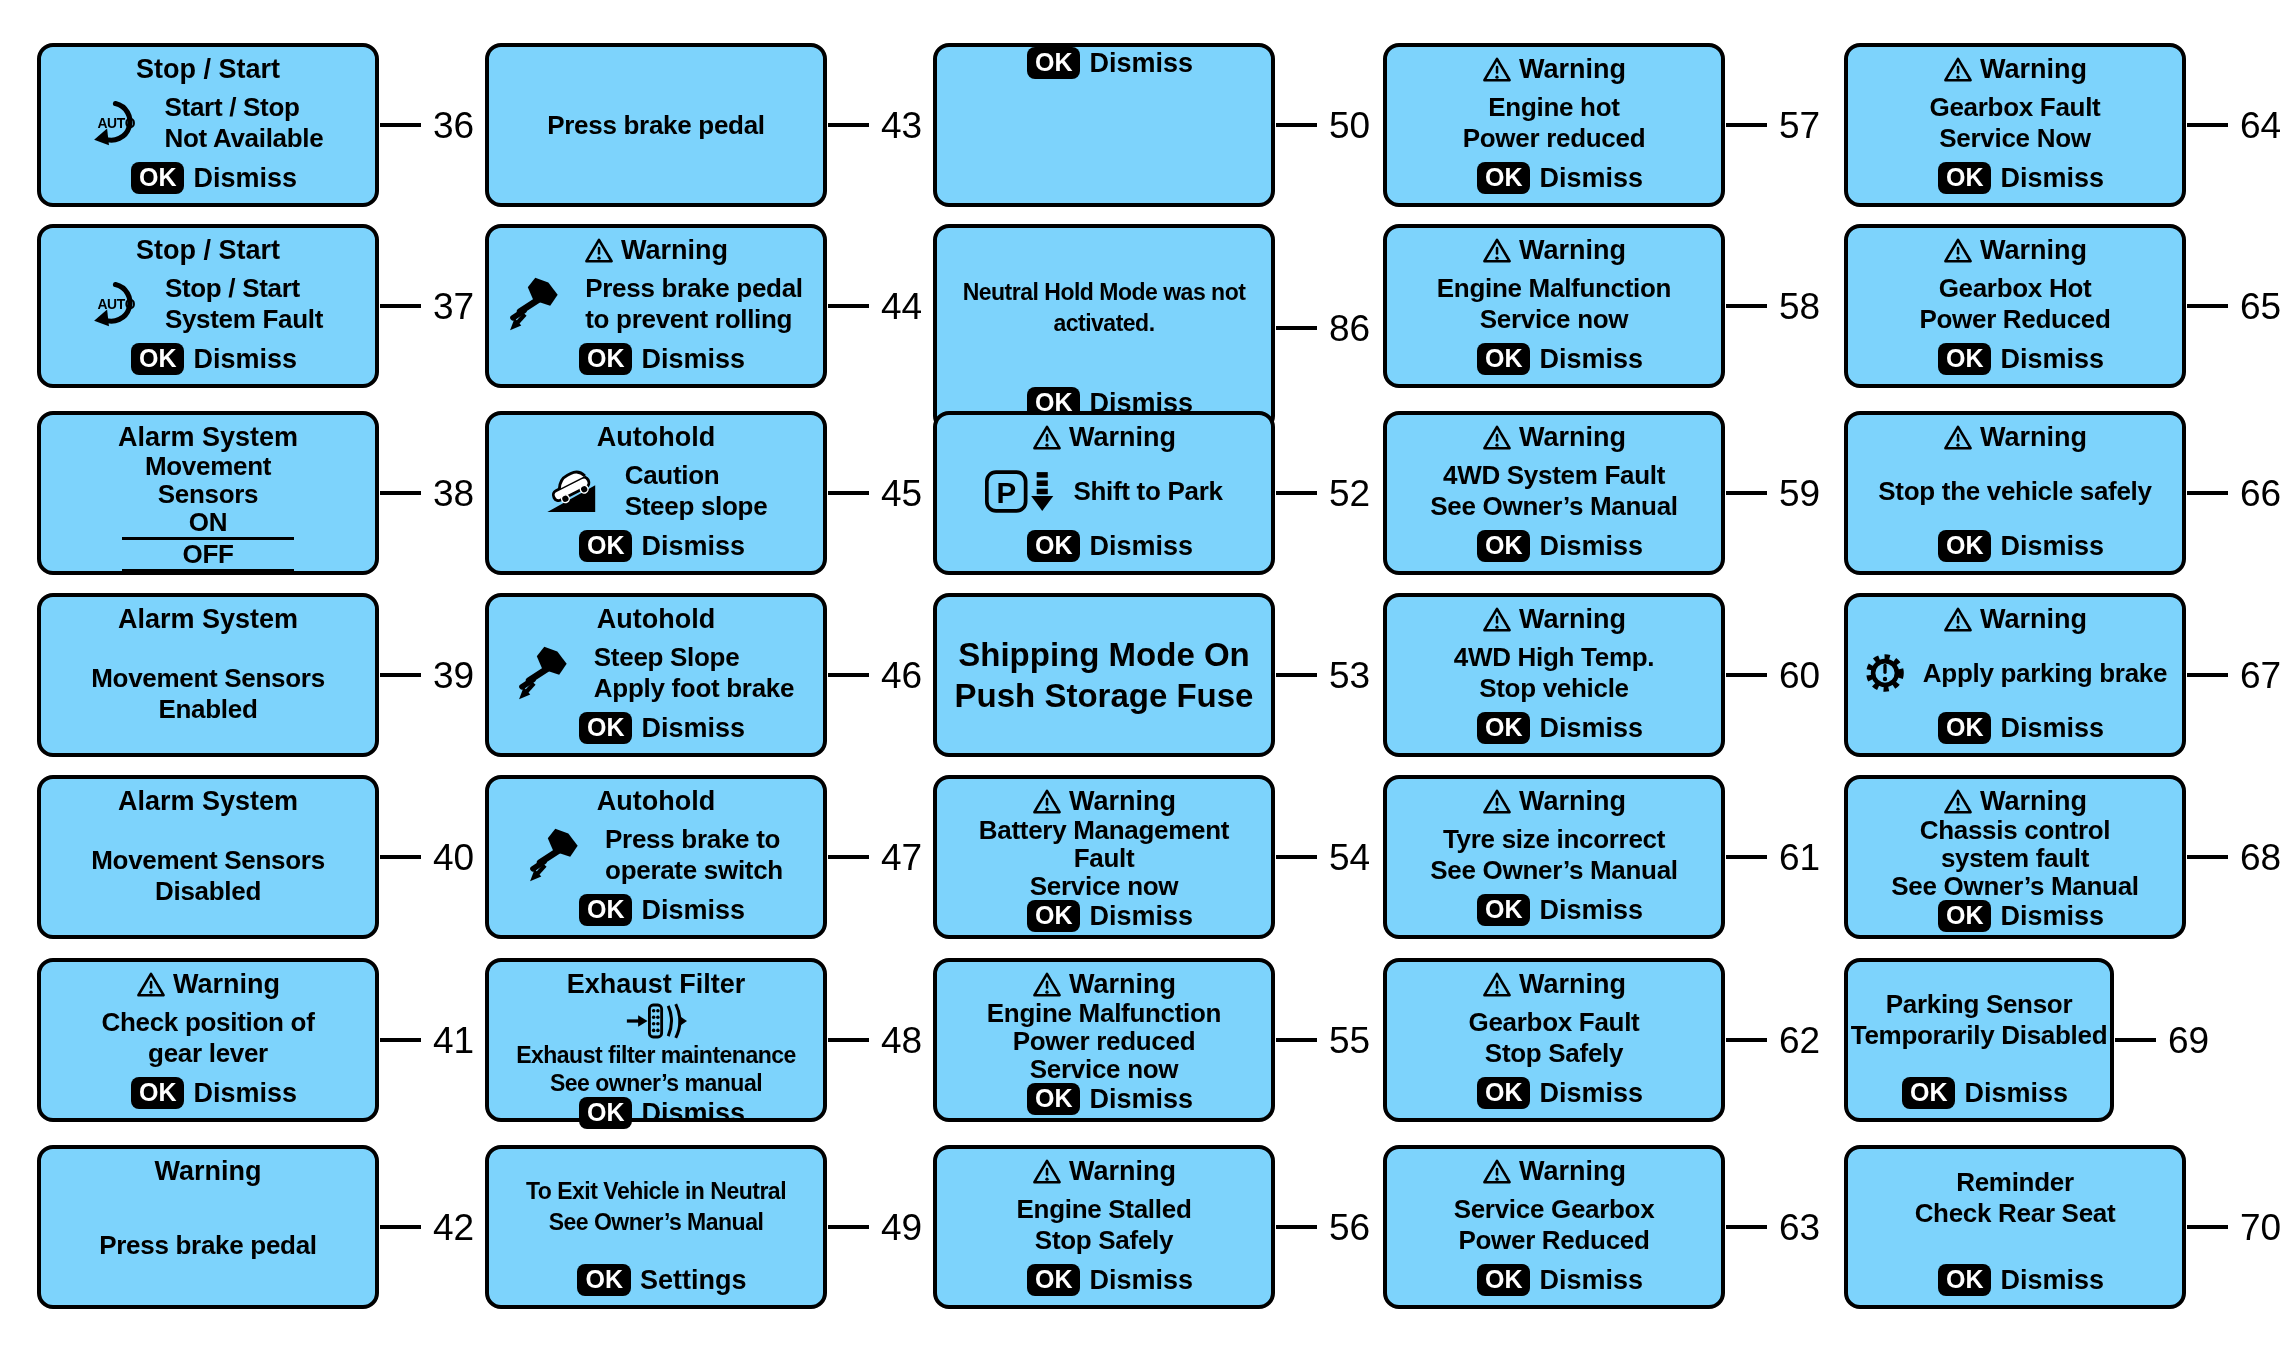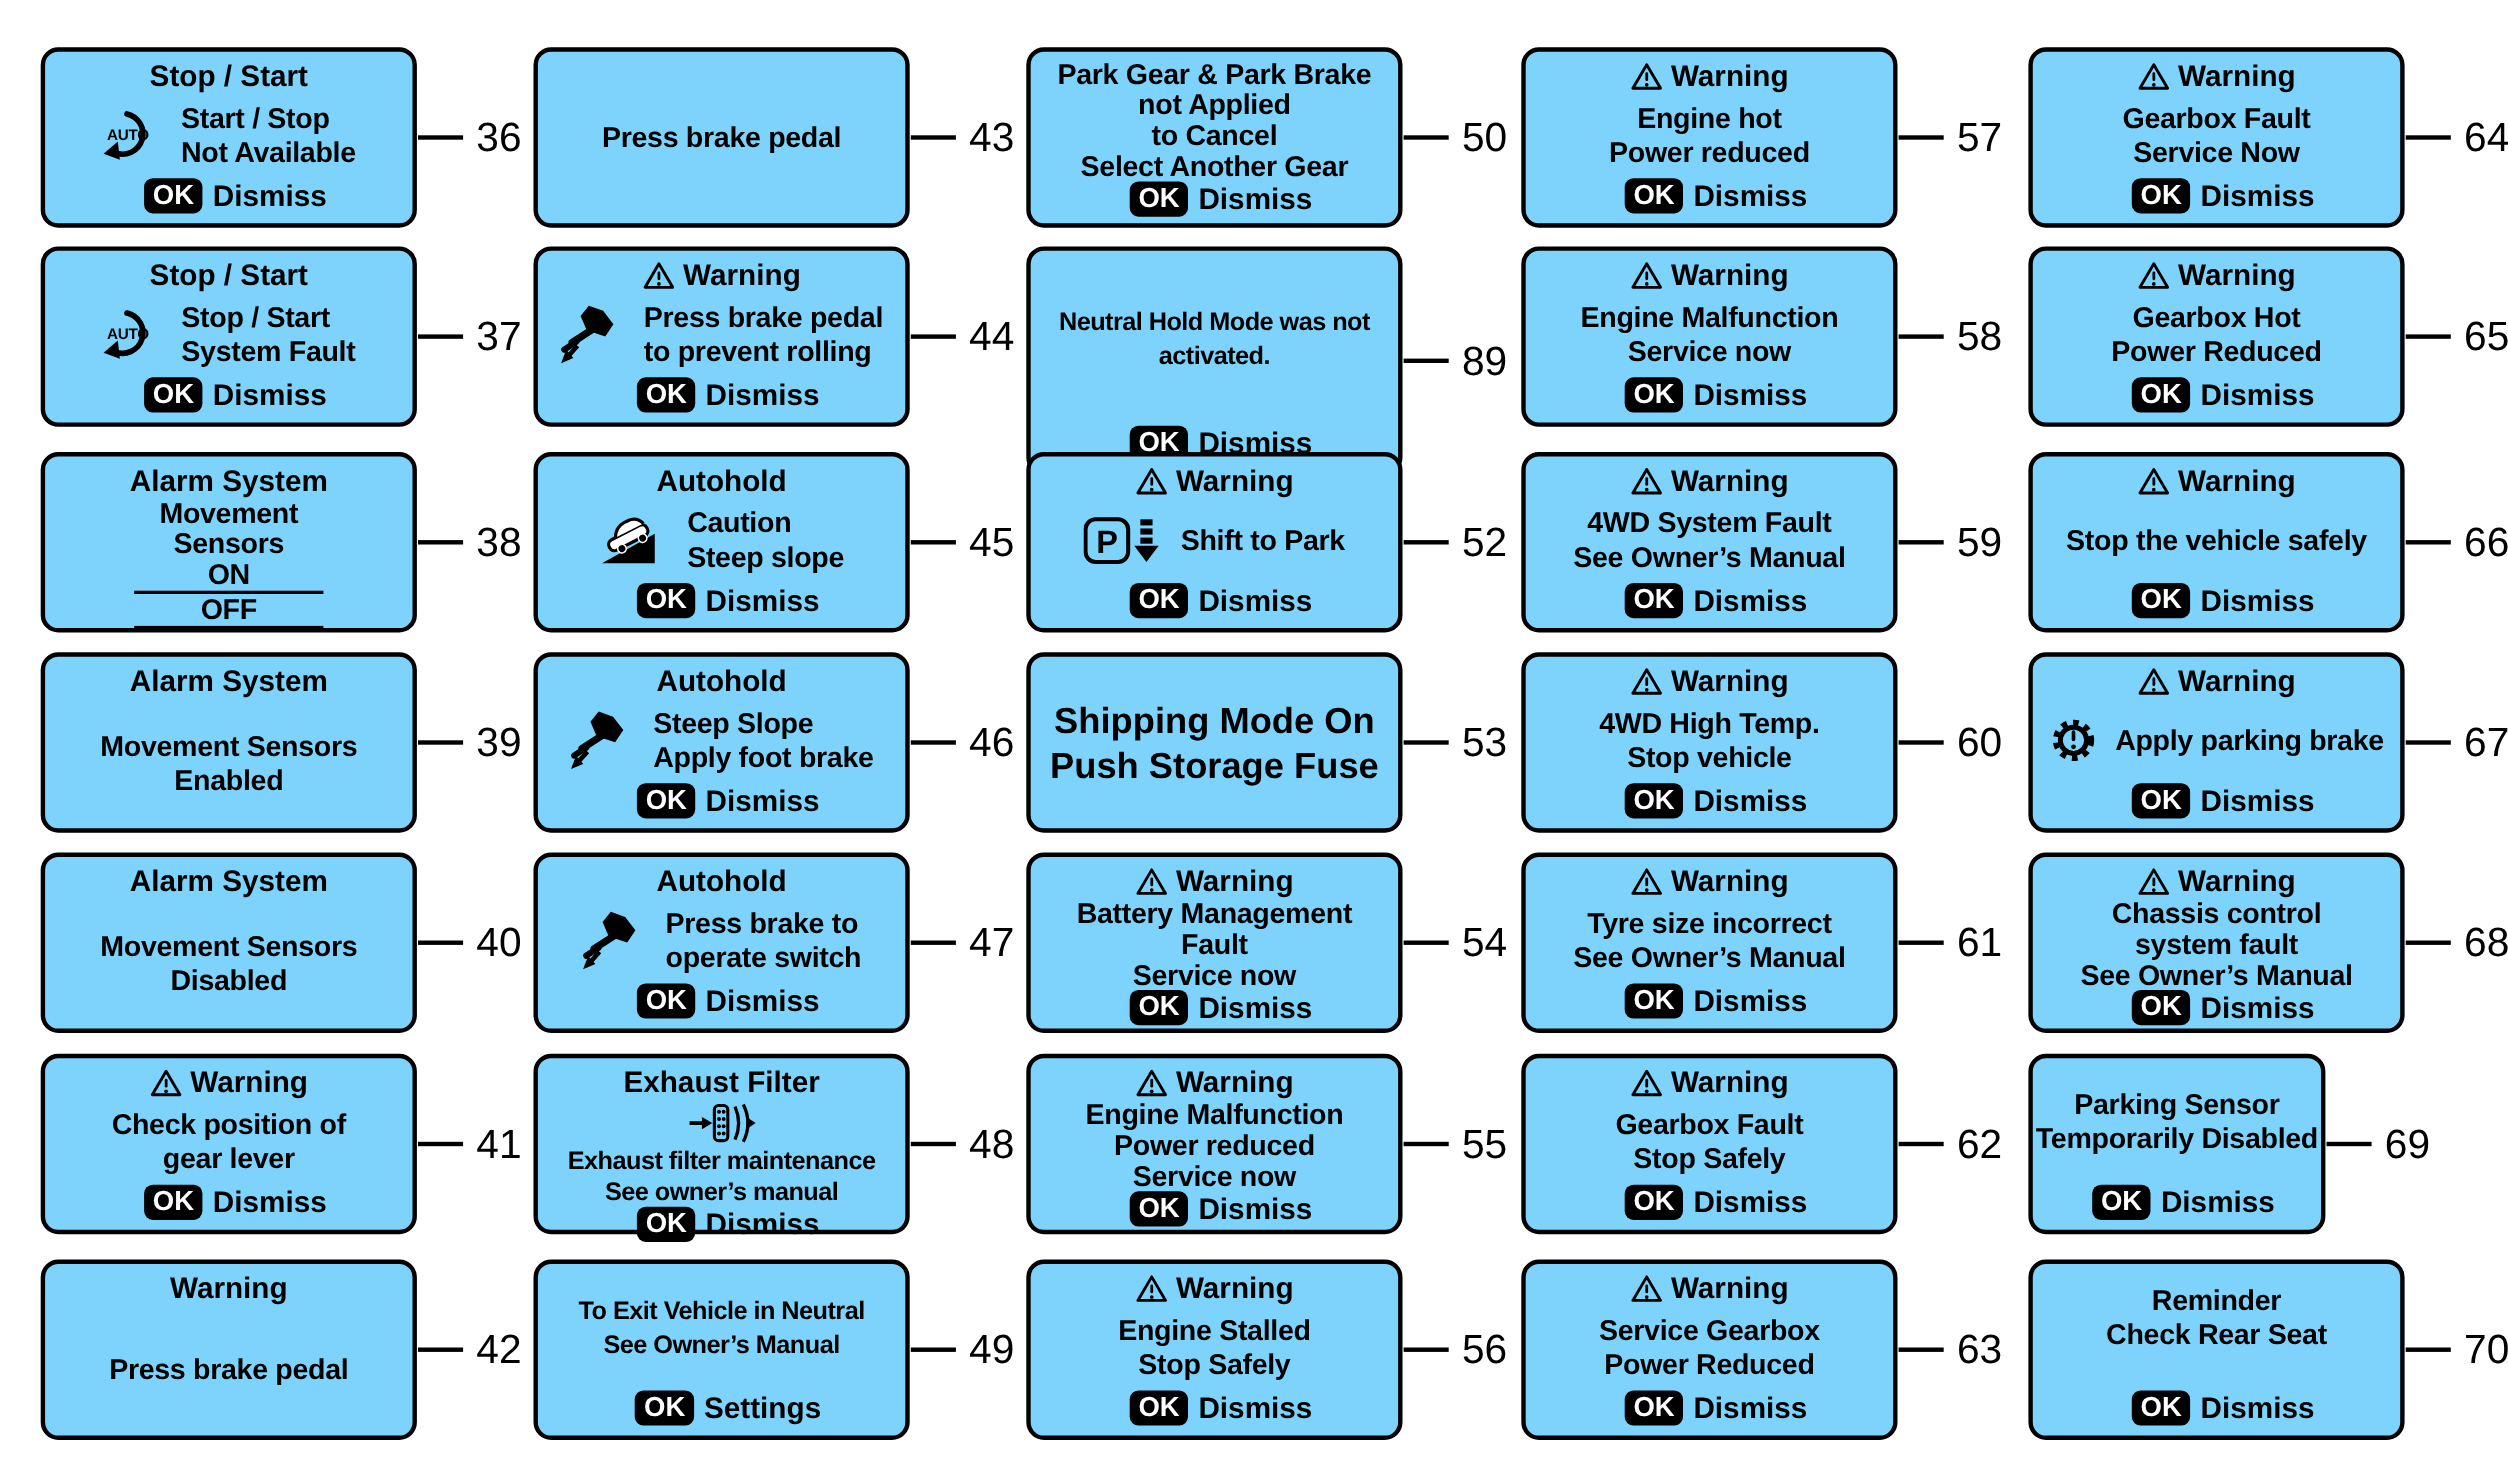--- a/index.html
+++ b/index.html
@@ -311,44 +311,38 @@
         <div class="line">See Owner’s Manual</div>
       </div>
       <div class="okrow">
         <span class="okbadge">OK</span>
         <span class="oklabel">Settings</span>
       </div>
       <span class="leader"></span>
       <span class="num">49</span>
     </div>
     <div class="card" style="left: 933px; top: 43px; width: 342px; height: 164px;">
-      <div class="body top tight">
-        <div class="line">Park Gear &amp; Park Brake</div>
-        <div class="line">not Applied</div>
-        <div class="line">to Cancel</div>
-        <div class="line">Select Another Gear</div>
-      </div>
       <div class="okrow">
         <span class="okbadge">OK</span>
         <span class="oklabel">Dismiss</span>
       </div>
       <span class="leader"></span>
       <span class="num">50</span>
     </div>
     <div class="card" style="left: 933px; top: 224px; width: 342px; height: 208px;">
       <div class="body small">
         <div class="line">Neutral Hold Mode was not</div>
         <div class="line">activated.</div>
       </div>
       <div class="okrow">
         <span class="okbadge">OK</span>
         <span class="oklabel">Dismiss</span>
       </div>
       <span class="leader"></span>
-      <span class="num">89</span>
+      <span class="num">86</span>
     </div>
     <div class="card" style="left: 933px; top: 411px; width: 342px; height: 164px;">
       <div class="title">
         <span class="ticon">
           <svg width="30" height="27" viewBox="0 0 32 29">
             <path d="M16 3 L29.5 26 H2.5 Z" fill="none" stroke="#000" stroke-width="2.8" stroke-linejoin="round"></path>
             <rect x="14.7" y="10.5" width="2.7" height="8.5" rx="1.3" fill="#000"></rect>
             <circle cx="16" cy="22.7" r="1.8" fill="#000"></circle>
           </svg>
         </span>

